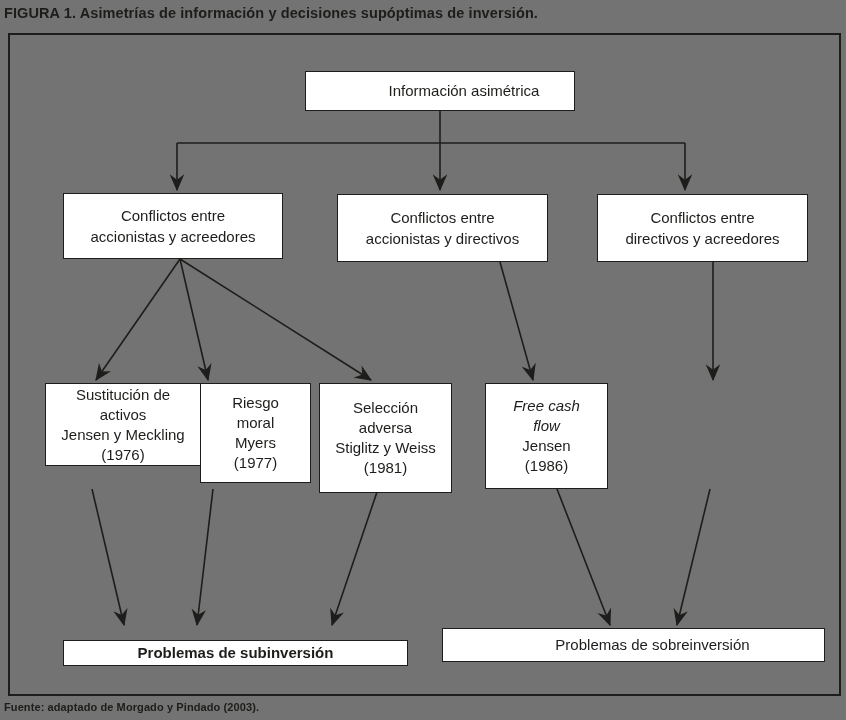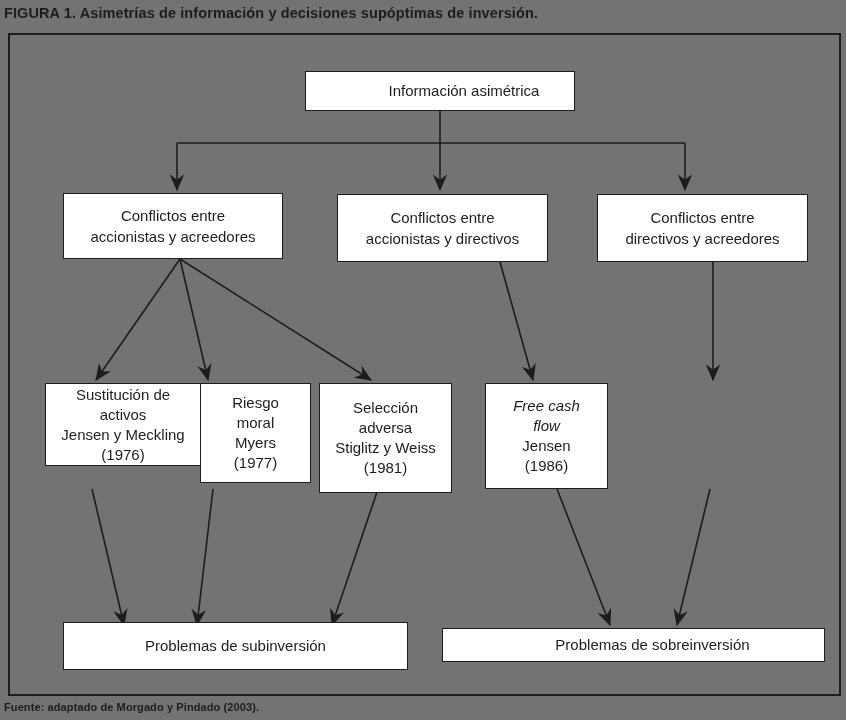--- a/index.html
+++ b/index.html
@@ -34,21 +34,21 @@
   .node .italic{font-style:italic;}
   #box-info   {left:305px;top:71px; width:270px;height:40px;padding-left:48px;}
   #box-c1     {left:63px; top:193px;width:220px;height:66px;line-height:21px;}
   #box-c2     {left:337px;top:194px;width:211px;height:68px;line-height:21px;}
   #box-c3     {left:597px;top:194px;width:211px;height:68px;line-height:21px;}
   #box-n1     {left:13px; top:383px;width:156px;height:83px;margin-left:32px;}
   #box-n2     {left:200px;top:383px;width:111px;height:100px;}
   #box-n3     {left:319px;top:383px;width:133px;height:110px;}
   #box-n4     {left:485px;top:383px;width:123px;height:106px;}
   #box-n5     {left:647px;top:383px;width:160px;height:106px;}
-  #box-b1     {left:63px; top:622px;width:345px;height:48px;}
+  #box-b1     {left:63px; top:640px;width:345px;height:26px;font-weight:bold;}
   #box-b2     {left:442px;top:628px;width:383px;height:34px;padding-left:38px;}
   .source-note{
     position:absolute;left:4px;top:701px;
     font-size:11px;font-weight:700;letter-spacing:0.1px;
     white-space:nowrap;
   }
 </style>
 </head>
 <body>
 

